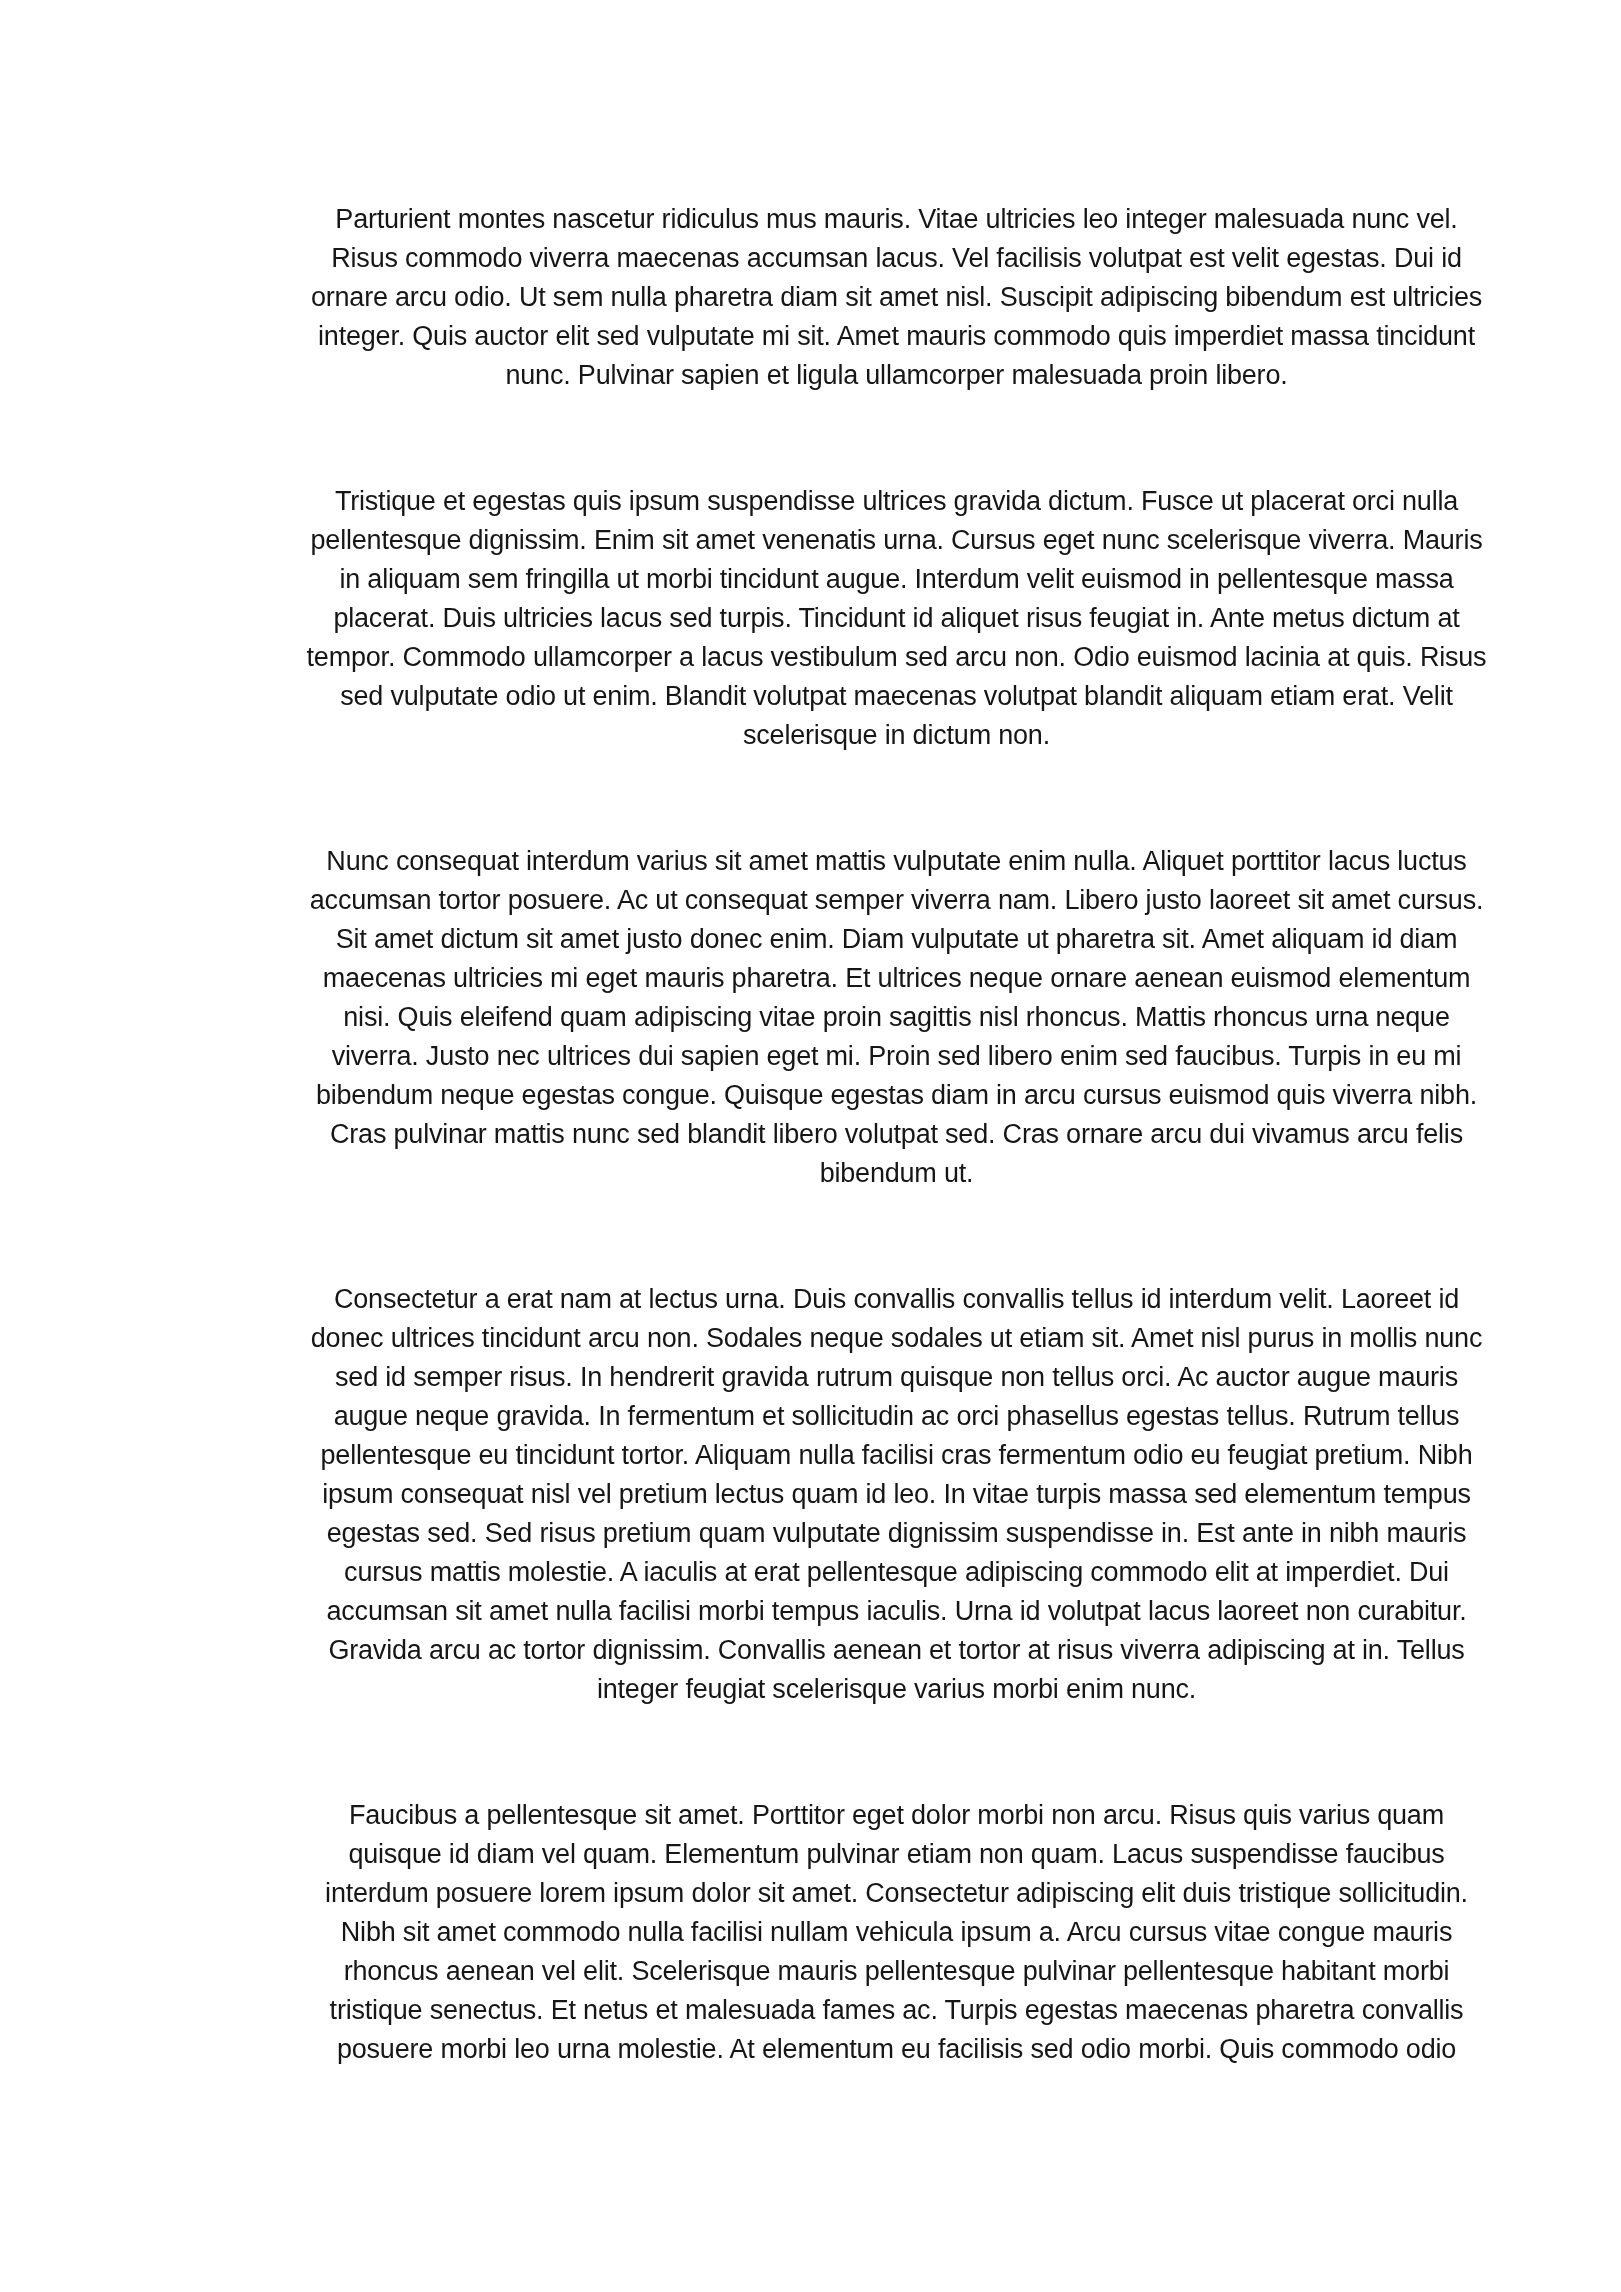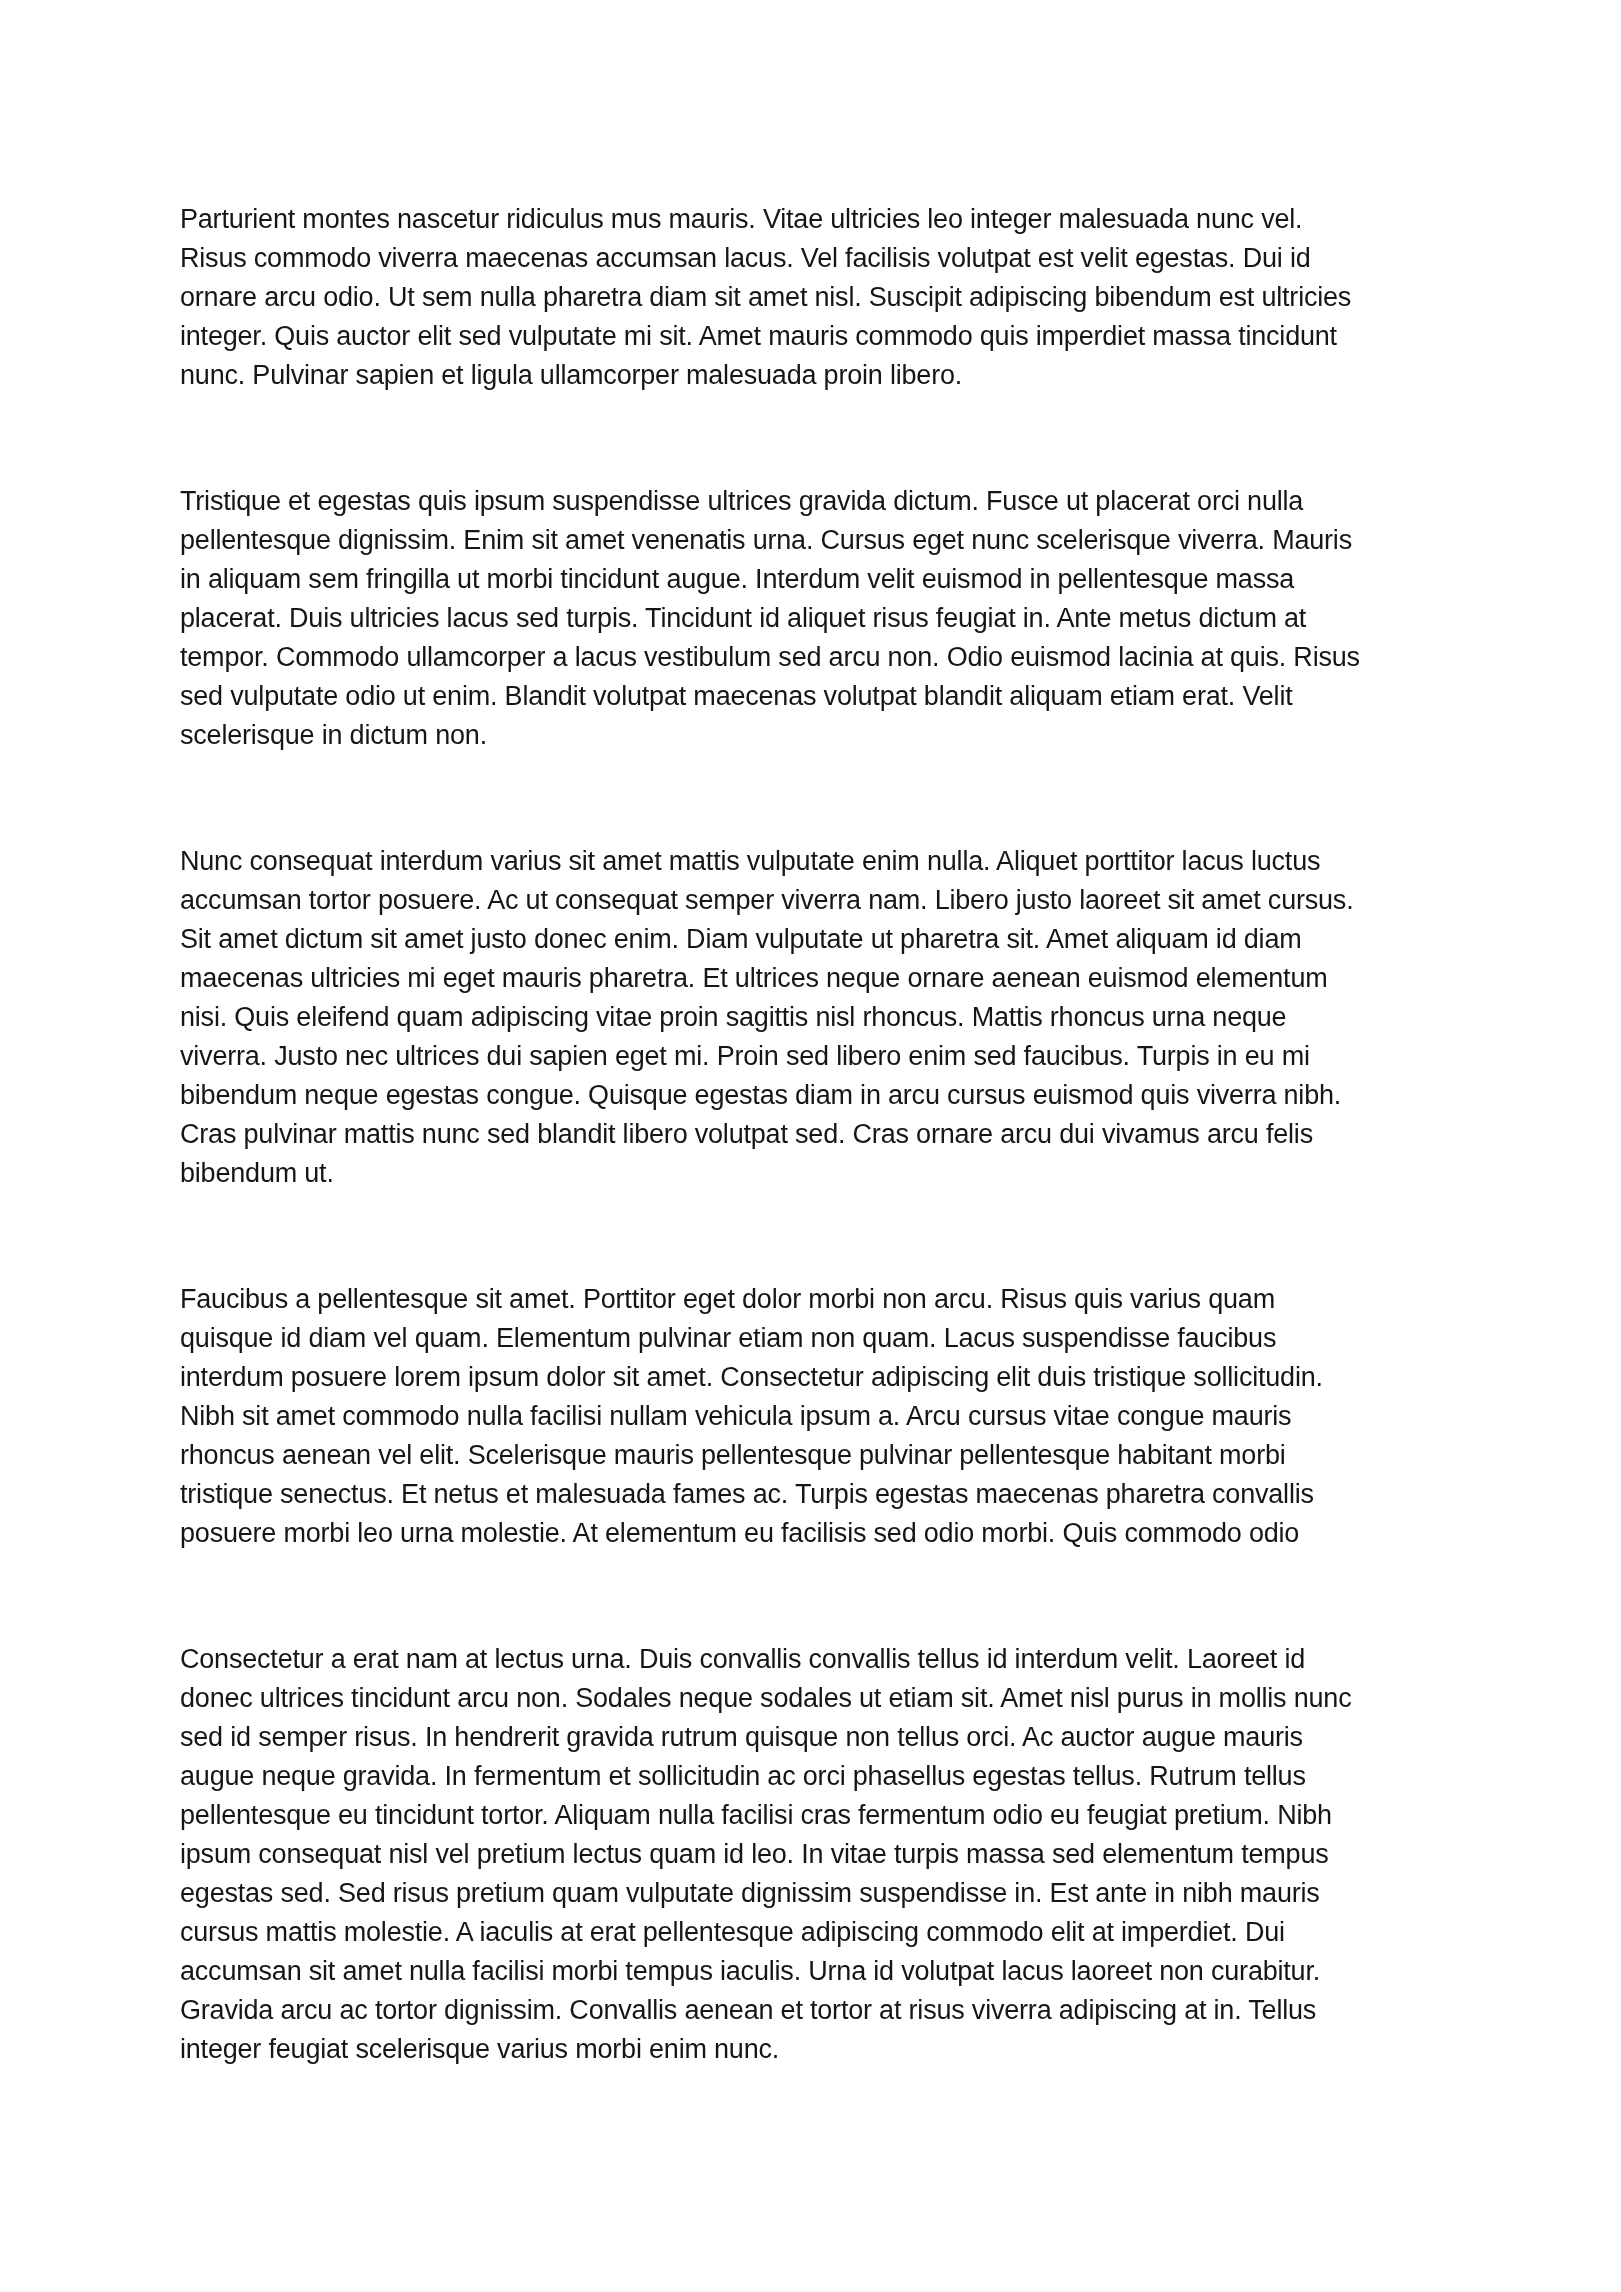--- a/index.html
+++ b/index.html
@@ -21,20 +21,21 @@
     width: 1433px;
   }
   .paragraph {
     margin: 0 0 87px 0;
     font-family: "Liberation Sans", sans-serif;
     font-size: 27px;
     line-height: 39px;
     letter-spacing: -0.2px;
     color: #161616;
     white-space: pre-line; 
+    text-align: center;
   }
 </style>
 </head>
 <body>
 
 <div class="page">
   <div class="content">
     <p class="paragraph">Parturient montes nascetur ridiculus mus mauris. Vitae ultricies leo integer malesuada nunc vel.
 Risus commodo viverra maecenas accumsan lacus. Vel facilisis volutpat est velit egestas. Dui id
 ornare arcu odio. Ut sem nulla pharetra diam sit amet nisl. Suscipit adipiscing bibendum est ultricies
@@ -49,33 +50,33 @@
 scelerisque in dictum non.</p>
     <p class="paragraph">Nunc consequat interdum varius sit amet mattis vulputate enim nulla. Aliquet porttitor lacus luctus
 accumsan tortor posuere. Ac ut consequat semper viverra nam. Libero justo laoreet sit amet cursus.
 Sit amet dictum sit amet justo donec enim. Diam vulputate ut pharetra sit. Amet aliquam id diam
 maecenas ultricies mi eget mauris pharetra. Et ultrices neque ornare aenean euismod elementum
 nisi. Quis eleifend quam adipiscing vitae proin sagittis nisl rhoncus. Mattis rhoncus urna neque
 viverra. Justo nec ultrices dui sapien eget mi. Proin sed libero enim sed faucibus. Turpis in eu mi
 bibendum neque egestas congue. Quisque egestas diam in arcu cursus euismod quis viverra nibh.
 Cras pulvinar mattis nunc sed blandit libero volutpat sed. Cras ornare arcu dui vivamus arcu felis
 bibendum ut.</p>
-    <p class="paragraph">Faucibus a pellentesque sit amet. Porttitor eget dolor morbi non arcu. Risus quis varius quam
-quisque id diam vel quam. Elementum pulvinar etiam non quam. Lacus suspendisse faucibus
-interdum posuere lorem ipsum dolor sit amet. Consectetur adipiscing elit duis tristique sollicitudin.
-Nibh sit amet commodo nulla facilisi nullam vehicula ipsum a. Arcu cursus vitae congue mauris
-rhoncus aenean vel elit. Scelerisque mauris pellentesque pulvinar pellentesque habitant morbi
-tristique senectus. Et netus et malesuada fames ac. Turpis egestas maecenas pharetra convallis
-posuere morbi leo urna molestie. At elementum eu facilisis sed odio morbi. Quis commodo odio</p>
     <p class="paragraph">Consectetur a erat nam at lectus urna. Duis convallis convallis tellus id interdum velit. Laoreet id
 donec ultrices tincidunt arcu non. Sodales neque sodales ut etiam sit. Amet nisl purus in mollis nunc
 sed id semper risus. In hendrerit gravida rutrum quisque non tellus orci. Ac auctor augue mauris
 augue neque gravida. In fermentum et sollicitudin ac orci phasellus egestas tellus. Rutrum tellus
 pellentesque eu tincidunt tortor. Aliquam nulla facilisi cras fermentum odio eu feugiat pretium. Nibh
 ipsum consequat nisl vel pretium lectus quam id leo. In vitae turpis massa sed elementum tempus
 egestas sed. Sed risus pretium quam vulputate dignissim suspendisse in. Est ante in nibh mauris
 cursus mattis molestie. A iaculis at erat pellentesque adipiscing commodo elit at imperdiet. Dui
 accumsan sit amet nulla facilisi morbi tempus iaculis. Urna id volutpat lacus laoreet non curabitur.
 Gravida arcu ac tortor dignissim. Convallis aenean et tortor at risus viverra adipiscing at in. Tellus
 integer feugiat scelerisque varius morbi enim nunc.</p>
+    <p class="paragraph">Faucibus a pellentesque sit amet. Porttitor eget dolor morbi non arcu. Risus quis varius quam
+quisque id diam vel quam. Elementum pulvinar etiam non quam. Lacus suspendisse faucibus
+interdum posuere lorem ipsum dolor sit amet. Consectetur adipiscing elit duis tristique sollicitudin.
+Nibh sit amet commodo nulla facilisi nullam vehicula ipsum a. Arcu cursus vitae congue mauris
+rhoncus aenean vel elit. Scelerisque mauris pellentesque pulvinar pellentesque habitant morbi
+tristique senectus. Et netus et malesuada fames ac. Turpis egestas maecenas pharetra convallis
+posuere morbi leo urna molestie. At elementum eu facilisis sed odio morbi. Quis commodo odio</p>
   </div>
 </div>
 
 
 </body></html>

